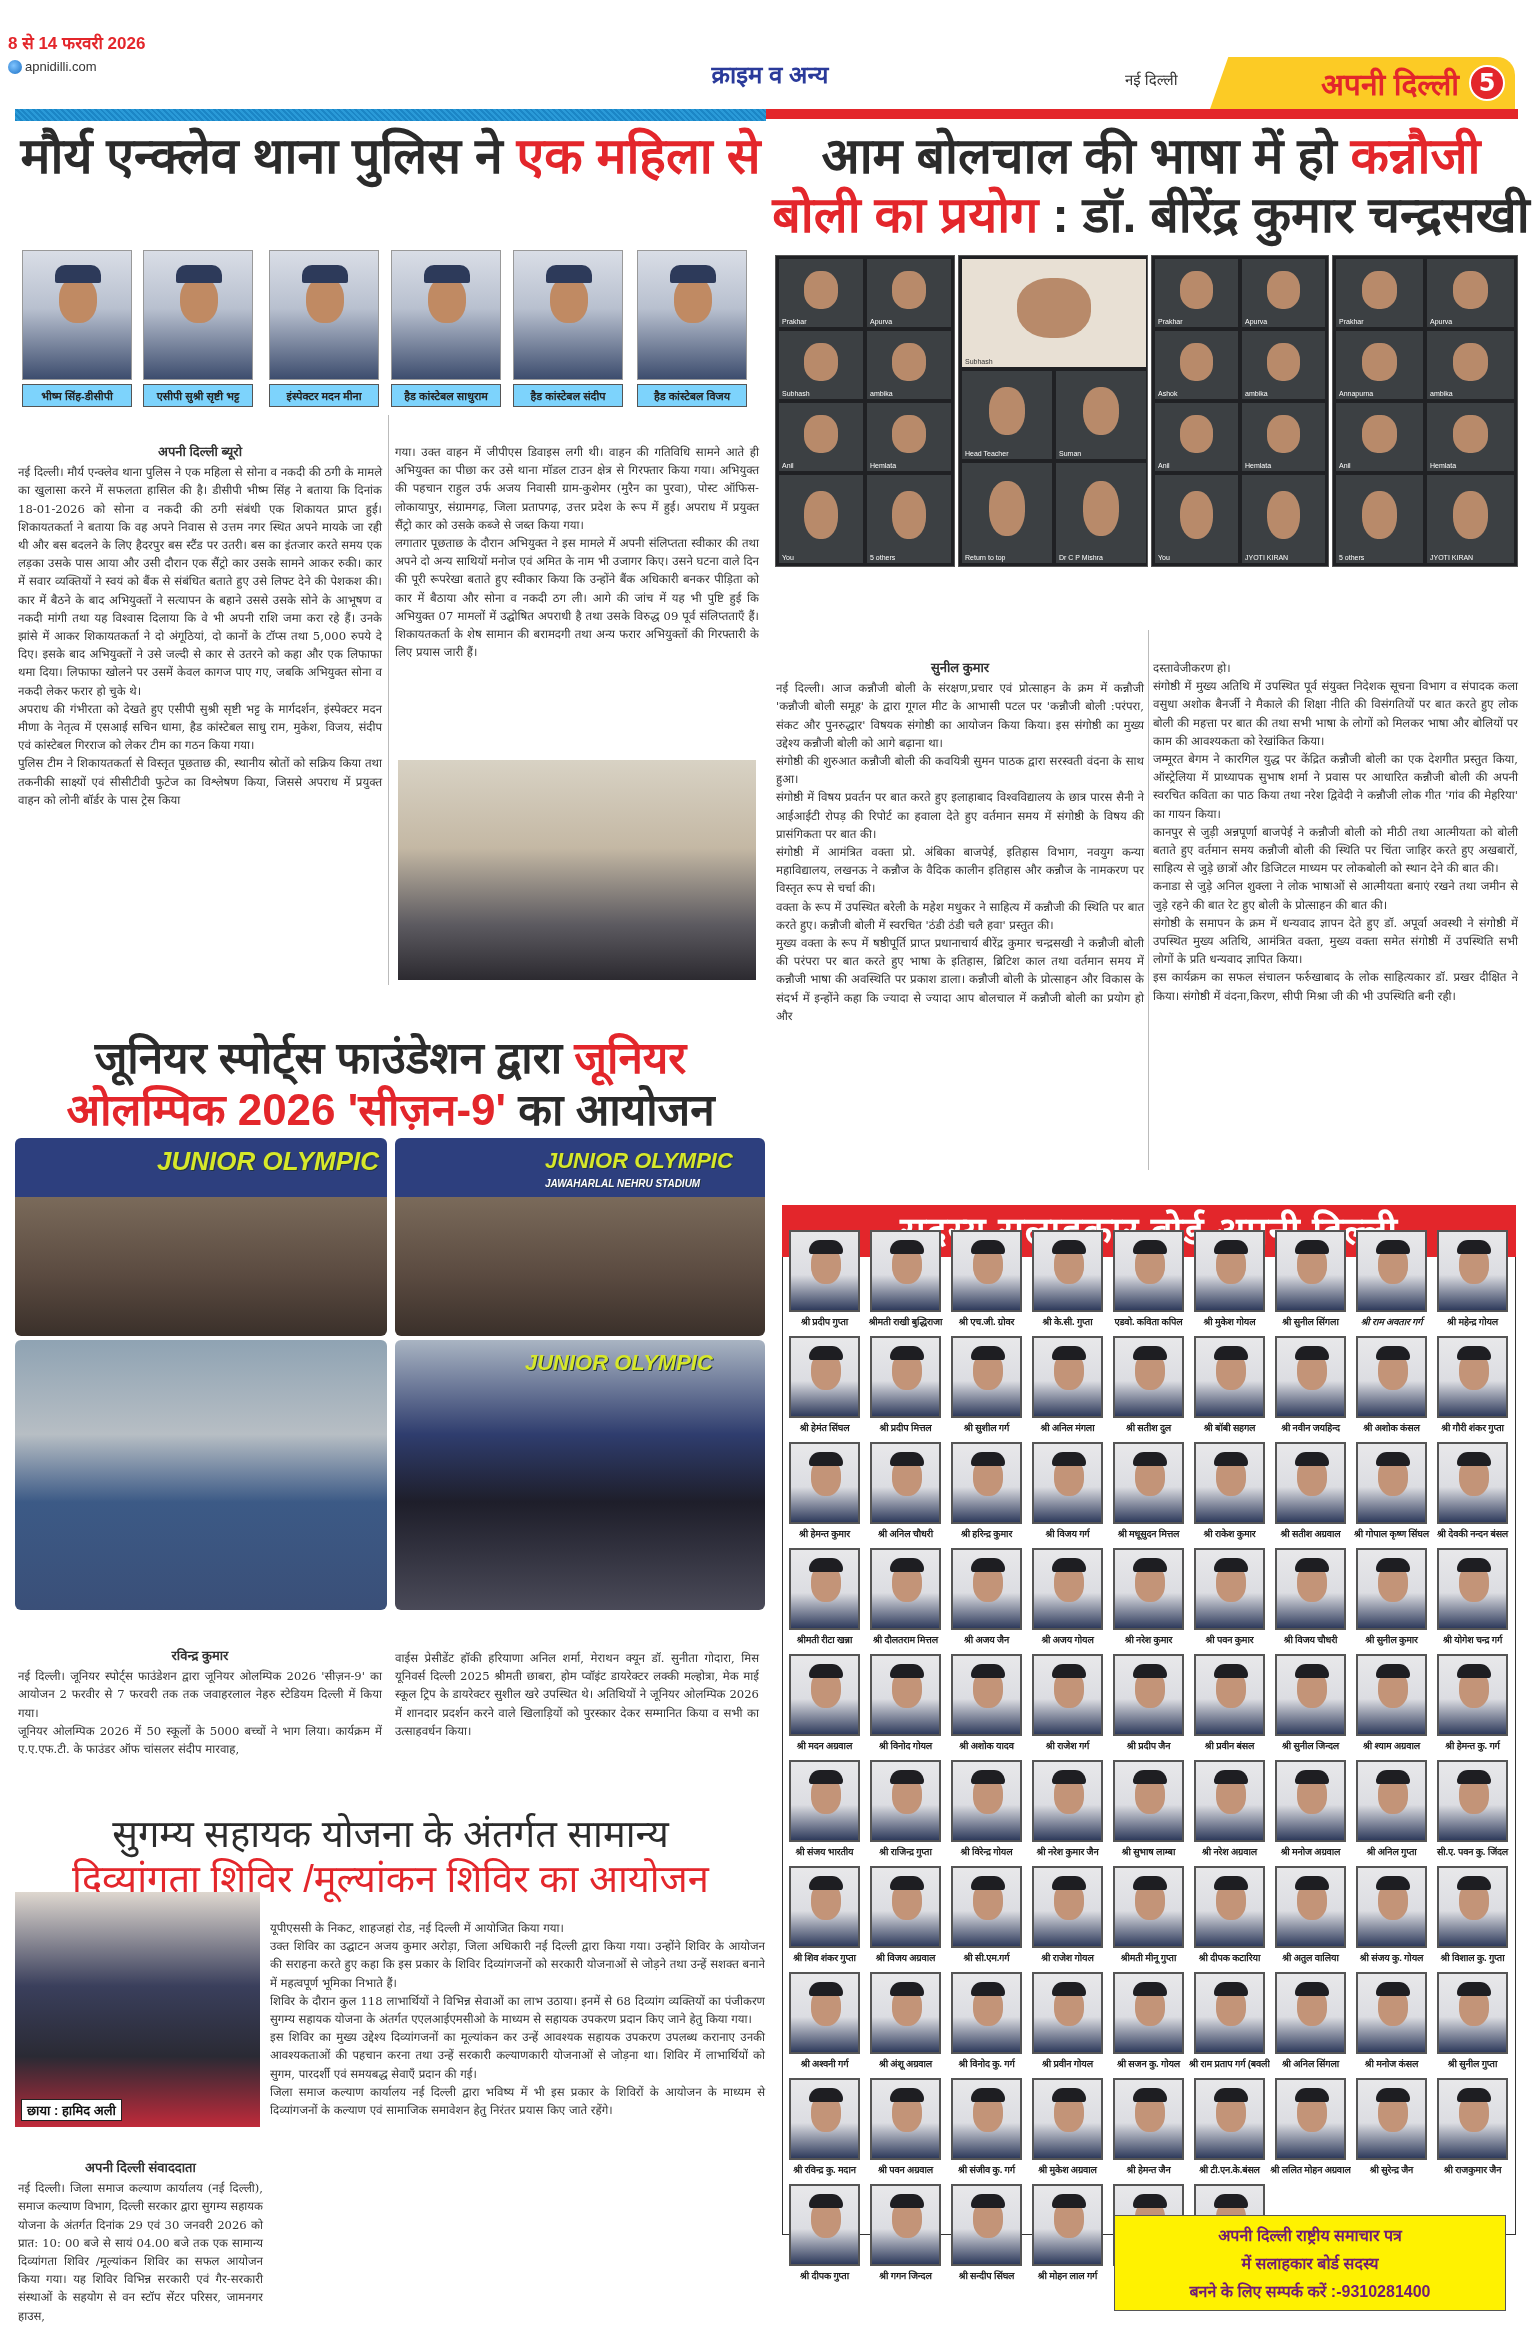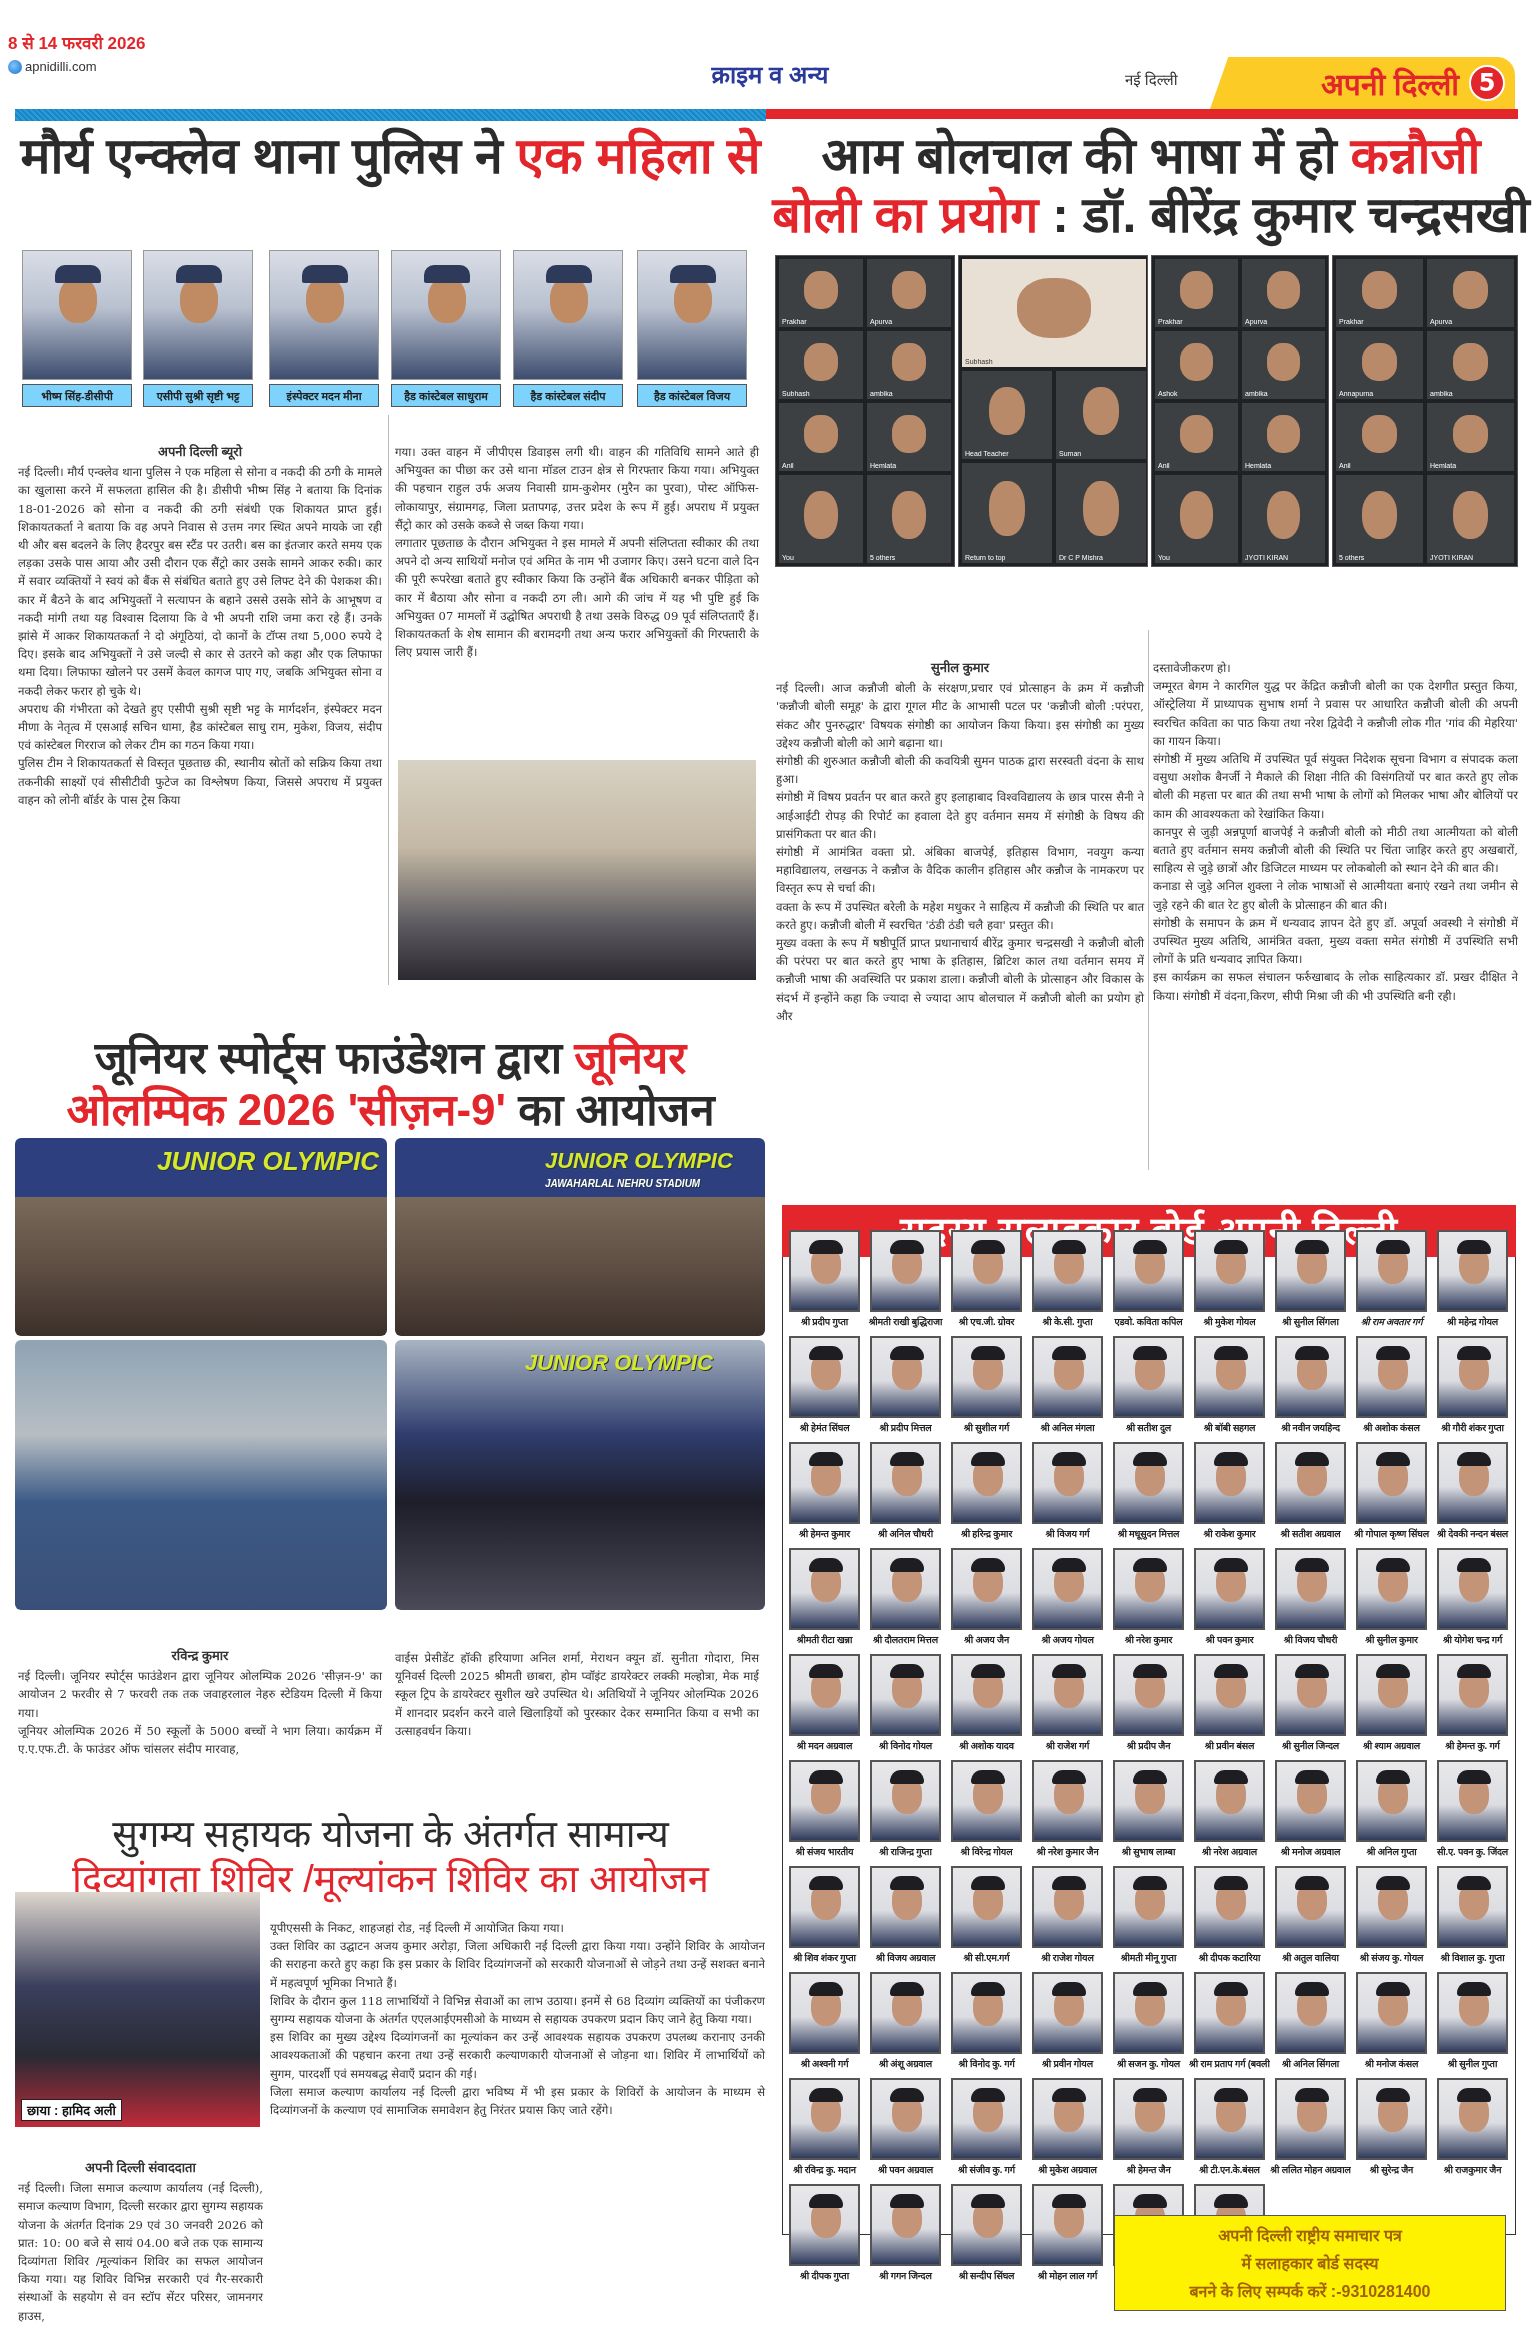--- a/index.html
+++ b/index.html
@@ -48,21 +48,21 @@
   .vc-tile .lbl { position: absolute; left: 3px; bottom: 2px; font-size: 7px; color: #fff; font-family: "Liberation Sans", sans-serif; }
 
   
   .board { left: 782px; top: 1178px; width: 734px; height: 1030px; border: 1px solid #333; }
   .board-title { left: 782px; top: 1178px; width: 734px; height: 52px; background: #e3262b; color: #fff; font-family: "Liberation Sans", sans-serif; font-weight: bold; font-size: 38px; text-align: center; line-height: 52px; letter-spacing: 1px; }
   .member { position: absolute; width: 81px; }
   .member .mp { width: 71px; height: 82px; margin: 0 auto; border: 2px solid #555; background: linear-gradient(180deg, #e8e8ea 0%, #dcdde2 55%, #2f3b5c 100%); position: relative; overflow: hidden; }
   .member .mp::before { content: ""; position: absolute; left: 20px; top: 14px; width: 30px; height: 38px; border-radius: 45%; background: #c39478; }
   .member .mp::after { content: ""; position: absolute; left: 18px; top: 8px; width: 34px; height: 14px; border-radius: 14px 14px 4px 4px; background: #1e1e22; }
   .member .mn { font-family: "Liberation Sans", sans-serif; font-size: 9.5px; font-weight: bold; text-align: center; color: #222; margin-top: 3px; white-space: nowrap; overflow: hidden; letter-spacing: -0.2px; }
-  .promo { left: 1114px; top: 2188px; width: 392px; height: 96px; background: #fff200; border: 1px solid #555; color: #a16207; font-family: "Liberation Sans", sans-serif; font-weight: bold; text-align: center; font-size: 16px; line-height: 28px; padding-top: 6px; }
+  .promo { left: 1114px; top: 2188px; width: 392px; height: 96px; background: #fff200; border: 1px solid #555; color: #701a75; font-family: "Liberation Sans", sans-serif; font-weight: bold; text-align: center; font-size: 16px; line-height: 28px; padding-top: 6px; }
   .vdiv { position: absolute; width: 1px; background: #bbb; }
 </style>
 </head>
 <body>
 
 <div class="abs mast-date">8 से 14 फरवरी 2026</div>
 <div class="abs mast-web">
   <span class="globe"></span>
   <span>apnidilli.com</span>
 </div>
@@ -252,22 +252,22 @@
   <p>नई दिल्ली। आज कन्नौजी बोली के संरक्षण,प्रचार एवं प्रोत्साहन के क्रम में कन्नौजी 'कन्नौजी बोली समूह' के द्वारा गूगल मीट के आभासी पटल पर 'कन्नौजी बोली :परंपरा, संकट और पुनरुद्धार' विषयक संगोष्ठी का आयोजन किया किया। इस संगोष्ठी का मुख्य उद्देश्य कन्नौजी बोली को आगे बढ़ाना था।</p>
   <p>संगोष्ठी की शुरुआत कन्नौजी बोली की कवयित्री सुमन पाठक द्वारा सरस्वती वंदना के साथ हुआ।</p>
   <p>संगोष्ठी में विषय प्रवर्तन पर बात करते हुए इलाहाबाद विश्वविद्यालय के छात्र पारस सैनी ने आईआईटी रोपड़ की रिपोर्ट का हवाला देते हुए वर्तमान समय में संगोष्ठी के विषय की प्रासंगिकता पर बात की।</p>
   <p>संगोष्ठी में आमंत्रित वक्ता प्रो. अंबिका बाजपेई, इतिहास विभाग, नवयुग कन्या महाविद्यालय, लखनऊ ने कन्नौज के वैदिक कालीन इतिहास और कन्नौज के नामकरण पर विस्तृत रूप से चर्चा की।</p>
   <p>वक्ता के रूप में उपस्थित बरेली के महेश मधुकर ने साहित्य में कन्नौजी की स्थिति पर बात करते हुए। कन्नौजी बोली में स्वरचित 'ठंडी ठंडी चलै हवा' प्रस्तुत की।</p>
   <p>मुख्य वक्ता के रूप में षष्ठीपूर्ति प्राप्त प्रधानाचार्य बीरेंद्र कुमार चन्द्रसखी ने कन्नौजी बोली की परंपरा पर बात करते हुए भाषा के इतिहास, ब्रिटिश काल तथा वर्तमान समय में कन्नौजी भाषा की अवस्थिति पर प्रकाश डाला। कन्नौजी बोली के प्रोत्साहन और विकास के संदर्भ में इन्होंने कहा कि ज्यादा से ज्यादा आप बोलचाल में कन्नौजी बोली का प्रयोग हो और</p>
 </div>
 <div class="vdiv" style="left:1148px; top:630px; height:540px;"></div>
 <div class="abs body-text" style="left:1153px; top:632px; width:365px;">
   <p>दस्तावेजीकरण हो।</p>
+  <p>संगोष्ठी में मुख्य अतिथि में उपस्थित पूर्व संयुक्त निदेशक सूचना विभाग व संपादक कला वसुधा अशोक बैनर्जी ने मैकाले की शिक्षा नीति की विसंगतियों पर बात करते हुए लोक बोली की महत्ता पर बात की तथा सभी भाषा के लोगों को मिलकर भाषा और बोलियों पर काम की आवश्यकता को रेखांकित किया।</p>
   <p>जम्मूरत बेगम ने कारगिल युद्ध पर केंद्रित कन्नौजी बोली का एक देशगीत प्रस्तुत किया, ऑस्ट्रेलिया में प्राध्यापक सुभाष शर्मा ने प्रवास पर आधारित कन्नौजी बोली की अपनी स्वरचित कविता का पाठ किया तथा नरेश द्विवेदी ने कन्नौजी लोक गीत 'गांव की मेहरिया' का गायन किया।</p>
-  <p>संगोष्ठी में मुख्य अतिथि में उपस्थित पूर्व संयुक्त निदेशक सूचना विभाग व संपादक कला वसुधा अशोक बैनर्जी ने मैकाले की शिक्षा नीति की विसंगतियों पर बात करते हुए लोक बोली की महत्ता पर बात की तथा सभी भाषा के लोगों को मिलकर भाषा और बोलियों पर काम की आवश्यकता को रेखांकित किया।</p>
   <p>कानपुर से जुड़ी अन्नपूर्णा बाजपेई ने कन्नौजी बोली को मीठी तथा आत्मीयता को बोली बताते हुए वर्तमान समय कन्नौजी बोली की स्थिति पर चिंता जाहिर करते हुए अखबारों, साहित्य से जुड़े छात्रों और डिजिटल माध्यम पर लोकबोली को स्थान देने की बात की।</p>
   <p>कनाडा से जुड़े अनिल शुक्ला ने लोक भाषाओं से आत्मीयता बनाएं रखने तथा जमीन से जुड़े रहने की बात रेट हुए बोली के प्रोत्साहन की बात की।</p>
   <p>संगोष्ठी के समापन के क्रम में धन्यवाद ज्ञापन देते हुए डॉ. अपूर्वा अवस्थी ने संगोष्ठी में उपस्थित मुख्य अतिथि, आमंत्रित वक्ता, मुख्य वक्ता समेत संगोष्ठी में उपस्थिति सभी लोगों के प्रति धन्यवाद ज्ञापित किया।</p>
   <p>इस कार्यक्रम का सफल संचालन फर्रुखाबाद के लोक साहित्यकार डॉ. प्रखर दीक्षित ने किया। संगोष्ठी में वंदना,किरण, सीपी मिश्रा जी की भी उपस्थिति बनी रही।</p>
 </div>
 
 <div class="abs headline" style="left:15px; top:1005px; width:751px; font-size:44px;">
   <div><span>जूनियर स्पोर्ट्स फाउंडेशन द्वारा </span><span class="red">जूनियर</span></div>
   <div><span class="red">ओलम्पिक 2026 'सीज़न-9' </span><span>का आयोजन</span></div>
 </div>

